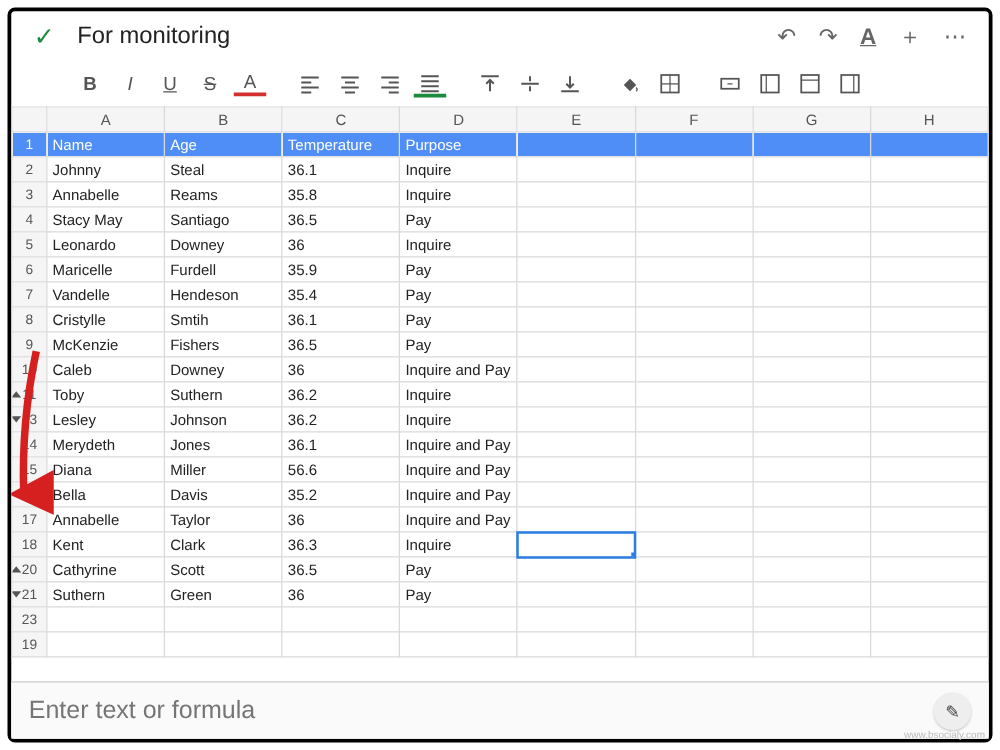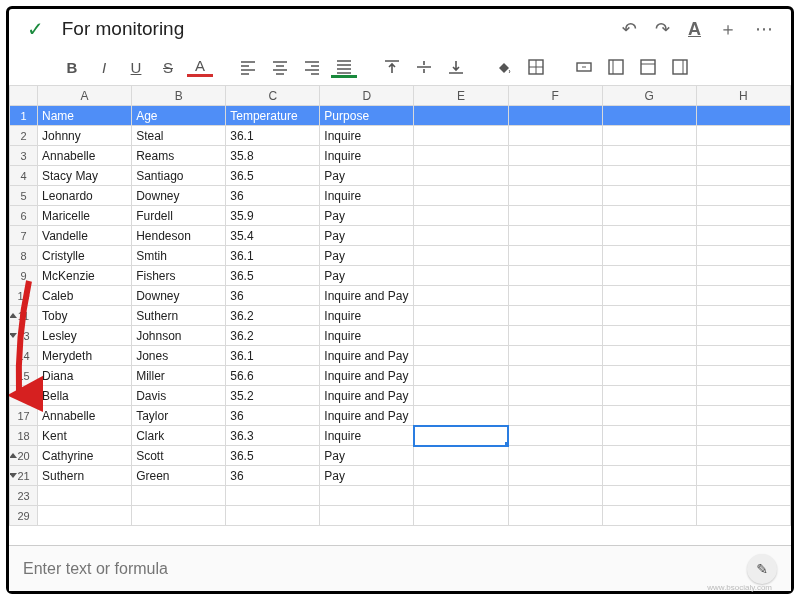--- a/index.html
+++ b/index.html
@@ -17,27 +17,27 @@
 table{border-collapse:collapse;width:100%;font-size:12px;color:#222}
 th,td{border:1px solid #d9d9d9;height:20px;padding:0 4px;white-space:nowrap;overflow:hidden}
 th{background:#f5f5f5;font-weight:normal;color:#555;text-align:center}
 .rowhead{width:28px;background:#f5f5f5;text-align:center;color:#555;font-size:11px;position:relative}
 .colA{width:94px}.colB{width:94px}.colC{width:94px}.colD{width:94px}.colE{width:94px}.colF{width:94px}.colG{width:94px}.colH{width:94px}
 .hdr td{background:#4f8ef7;color:#fff}
 .num{text-align:left}
 .sel{outline:2px solid #2a7de1;outline-offset:-1px;position:relative}
 .sel::after{content:"";position:absolute;right:-3px;bottom:-3px;width:6px;height:6px;background:#2a7de1}
 .formula-bar{height:46px;border-top:1px solid #ccc;background:#fafafa;display:flex;align-items:center;padding:0 14px}
-.formula-bar input{flex:1;border:none;background:transparent;font-size:16px;color:#a21caf;outline:none}
+.formula-bar input{flex:1;border:none;background:transparent;font-size:20px;color:#a21caf;outline:none}
 .fab{width:30px;height:30px;border-radius:50%;background:#eee;display:flex;align-items:center;justify-content:center;color:#444;font-size:14px;margin-left:10px;box-shadow:0 1px 2px rgba(0,0,0,.2)}
 .arrow-annot{position:absolute;left:-2px;top:192px;z-index:50;pointer-events:none}
 .tri-up,.tri-dn{width:0;height:0;border-left:4px solid transparent;border-right:4px solid transparent;display:inline-block;position:absolute}
 .tri-up{border-bottom:5px solid #555}
 .tri-dn{border-top:5px solid #555}
-.wm{position:absolute;right:28px;bottom:8px;font-size:8px;color:#bbb}
+.wm{position:absolute;right:12px;bottom:8px;font-size:8px;color:#bbb}
 .ul{text-decoration:underline}
 .strike{text-decoration:line-through}
 </style>
 </head>
 <body>
 
 <div class="frame">
 
   <div class="top-bar">
     <span class="check">✓</span>
@@ -370,21 +370,21 @@
             <td class="colA"></td>
             <td class="colB"></td>
             <td class="colC"></td>
             <td class="colD"></td>
             <td class="colE"></td>
             <td class="colF"></td>
             <td class="colG"></td>
             <td class="colH"></td>
           </tr>
           <tr>
-            <td class="rowhead">29</td>
+            <td class="rowhead">19</td>
             <td class="colA"></td>
             <td class="colB"></td>
             <td class="colC"></td>
             <td class="colD"></td>
             <td class="colE"></td>
             <td class="colF"></td>
             <td class="colG"></td>
             <td class="colH"></td>
           </tr>
         </tbody>

